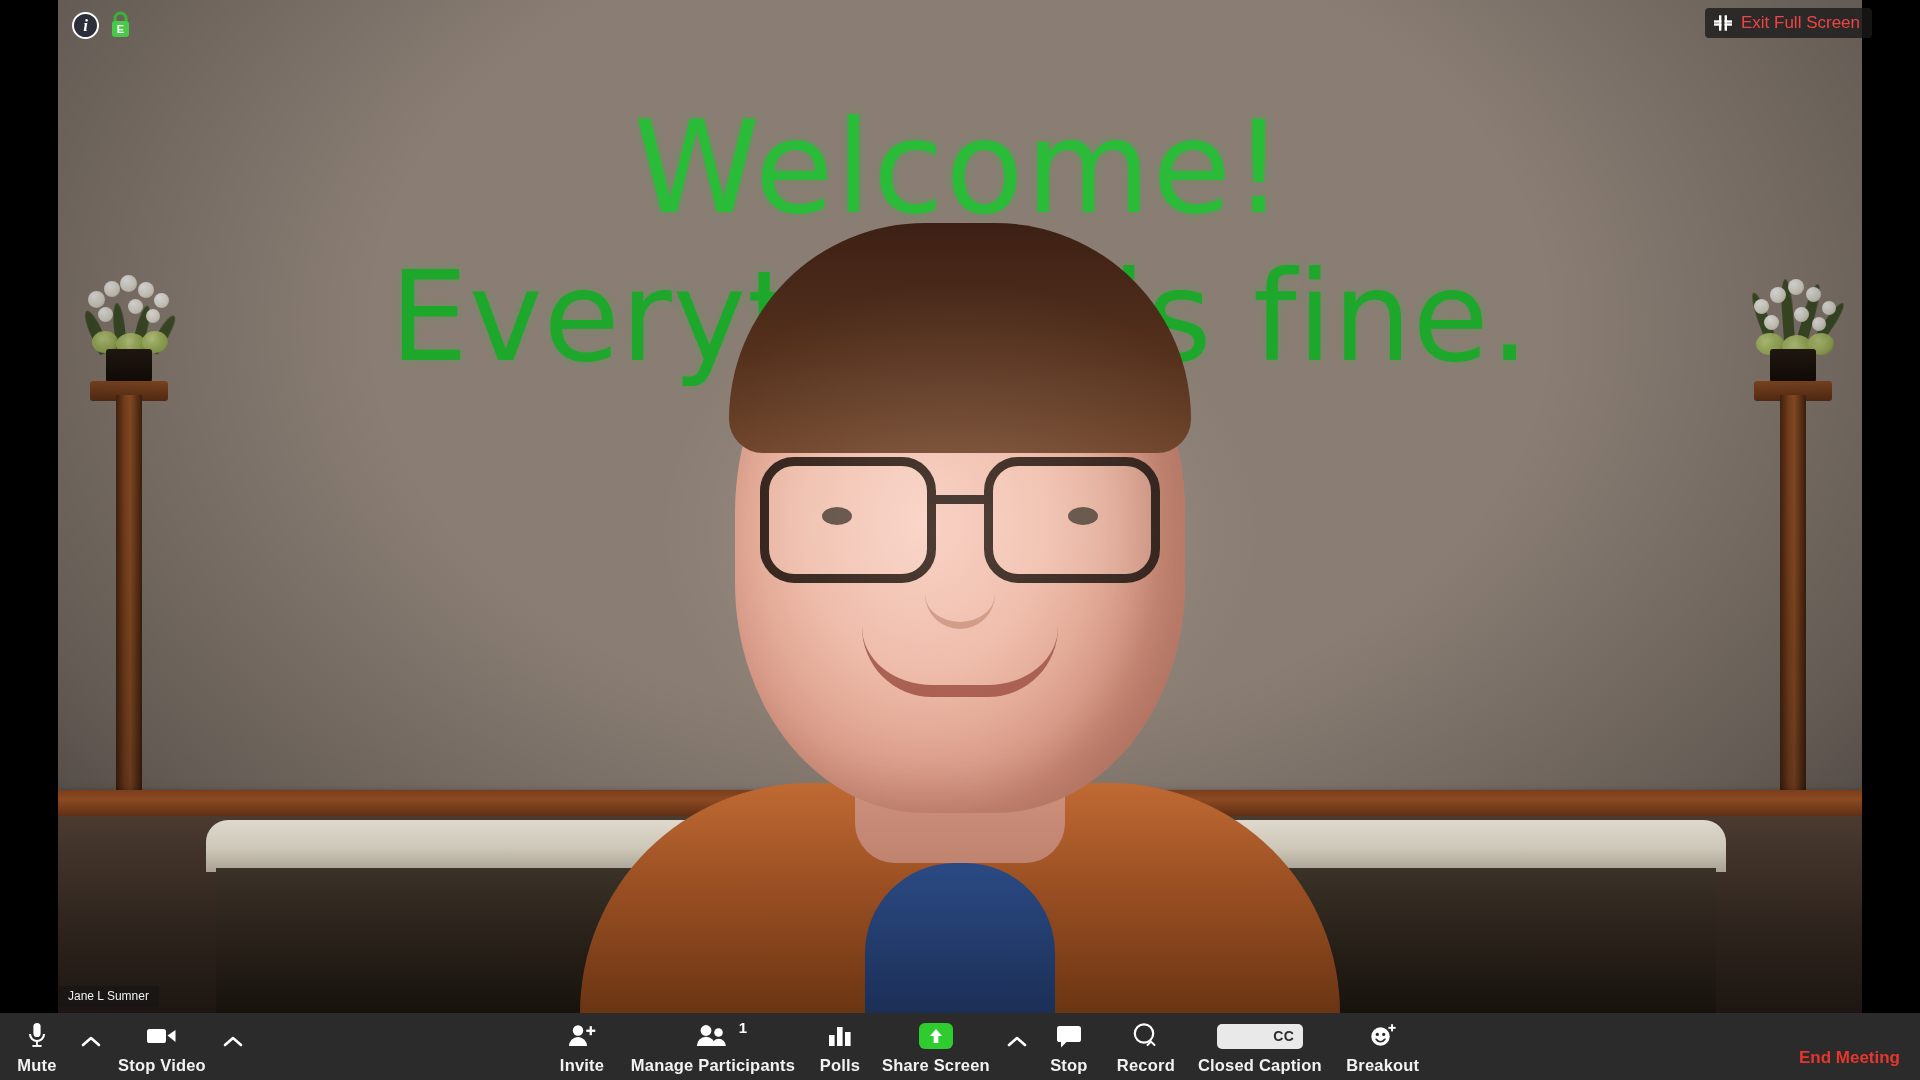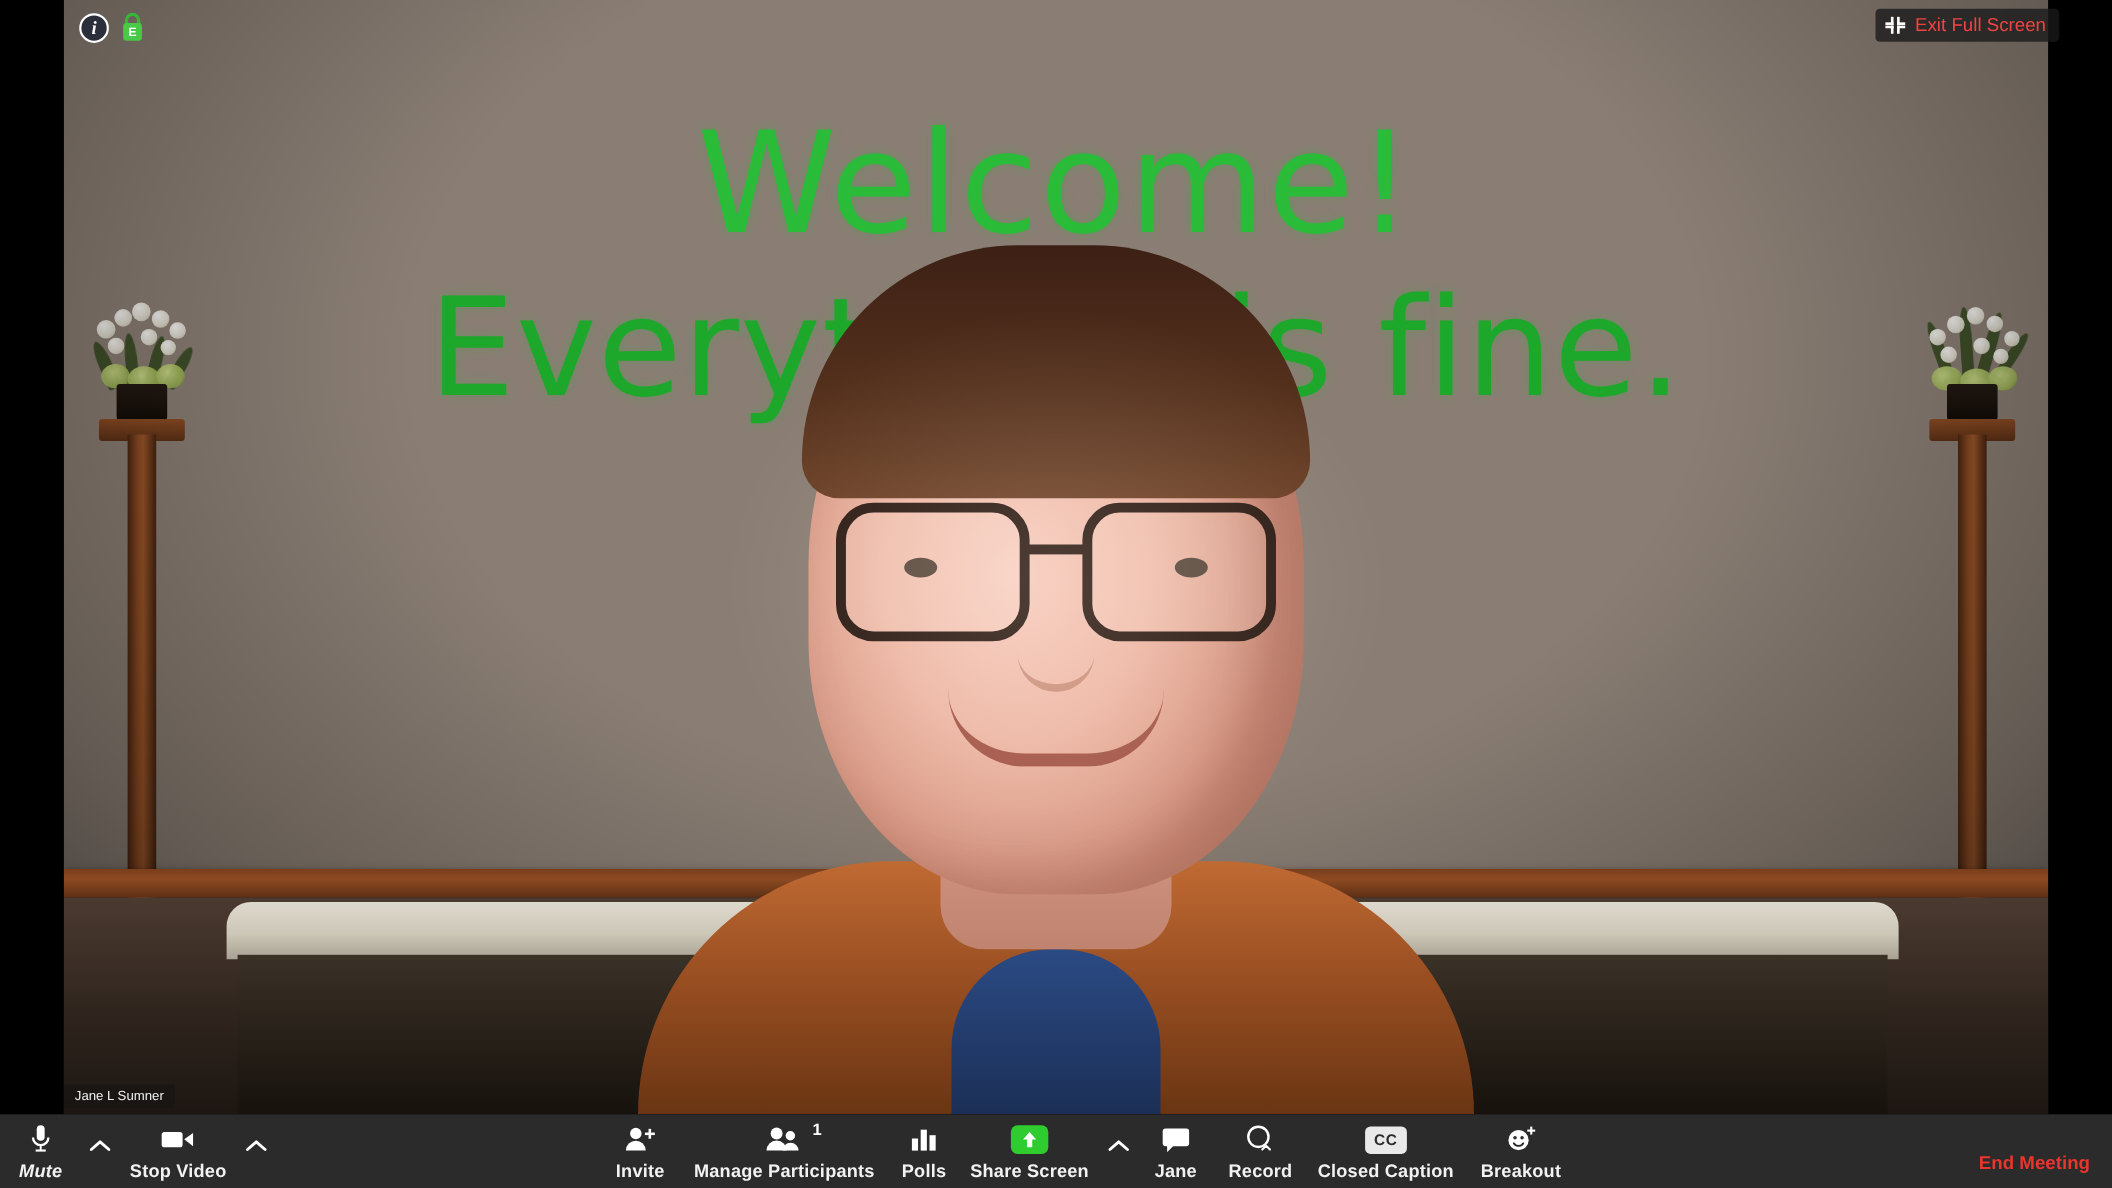--- a/index.html
+++ b/index.html
@@ -403,20 +403,21 @@
   }
   #cc-badge-icon {
     width: 38px; height: 25px;
     background: #e9e9e9;
     border-radius: 5px;
     color: #2b2b2b;
     font-size: 14px;
     font-weight: bold;
     display: flex; align-items: center; justify-content: center;
     letter-spacing: 0.5px;
+    padding-left: 48px;
   }
   #end-meeting-button {
     color: #e8362e;
     font-size: 17px;
     font-weight: bold;
     white-space: nowrap;
     padding-top: 22px;
   }
 </style>
 </head>
@@ -536,21 +537,21 @@
       <span>Exit Full Screen</span>
     </div>
 
     <div id="participant-name-label">Jane L Sumner</div>
   </div>
 
   <div id="toolbar">
 
     <div id="toolbar-left" class="tb-group">
 
-      <div class="tb-item" style="min-width:74px;font-style:italic;">
+      <div class="tb-item" style="min-width:74px;">
         <div class="tb-icon">
           <svg width="22" height="30" viewBox="0 0 22 30">
             <rect x="7.4" y="2" width="7.2" height="14" rx="3.6" fill="#ffffff"></rect>
             <path d="M4 13 a7 7 0 0 0 14 0" fill="none" stroke="#ffffff" stroke-width="2.1"></path>
             <rect x="10.1" y="19.5" width="1.8" height="5" fill="#ffffff"></rect>
             <rect x="6.4" y="24" width="9.2" height="1.9" fill="#ffffff"></rect>
           </svg>
         </div>
         <div class="tb-label">Mute</div>
       </div>
@@ -633,21 +634,21 @@
         </svg>
       </div>
 
       <div class="tb-item" style="min-width:70px;">
         <div class="tb-icon">
           <svg width="28" height="25" viewBox="0 0 28 25">
             <rect x="2" y="2" width="24" height="16" rx="2.6" fill="#ffffff"></rect>
             <path d="M6 17 L6 23.5 L12.5 17 Z" fill="#ffffff"></path>
           </svg>
         </div>
-        <div class="tb-label">Jane</div>
+        <div class="tb-label">Stop</div>
       </div>
 
       <div class="tb-item" style="min-width:84px;">
         <div class="tb-icon">
           <svg width="30" height="28" viewBox="0 0 30 28">
             <circle cx="13" cy="11.5" r="9.2" fill="none" stroke="#ffffff" stroke-width="2.2"></circle>
             <path d="M16.5 23 L20 19.6 L23.5 23" fill="none" stroke="#ffffff" stroke-width="1.9" stroke-linecap="round" stroke-linejoin="round"></path>
           </svg>
         </div>
         <div class="tb-label">Record</div>

